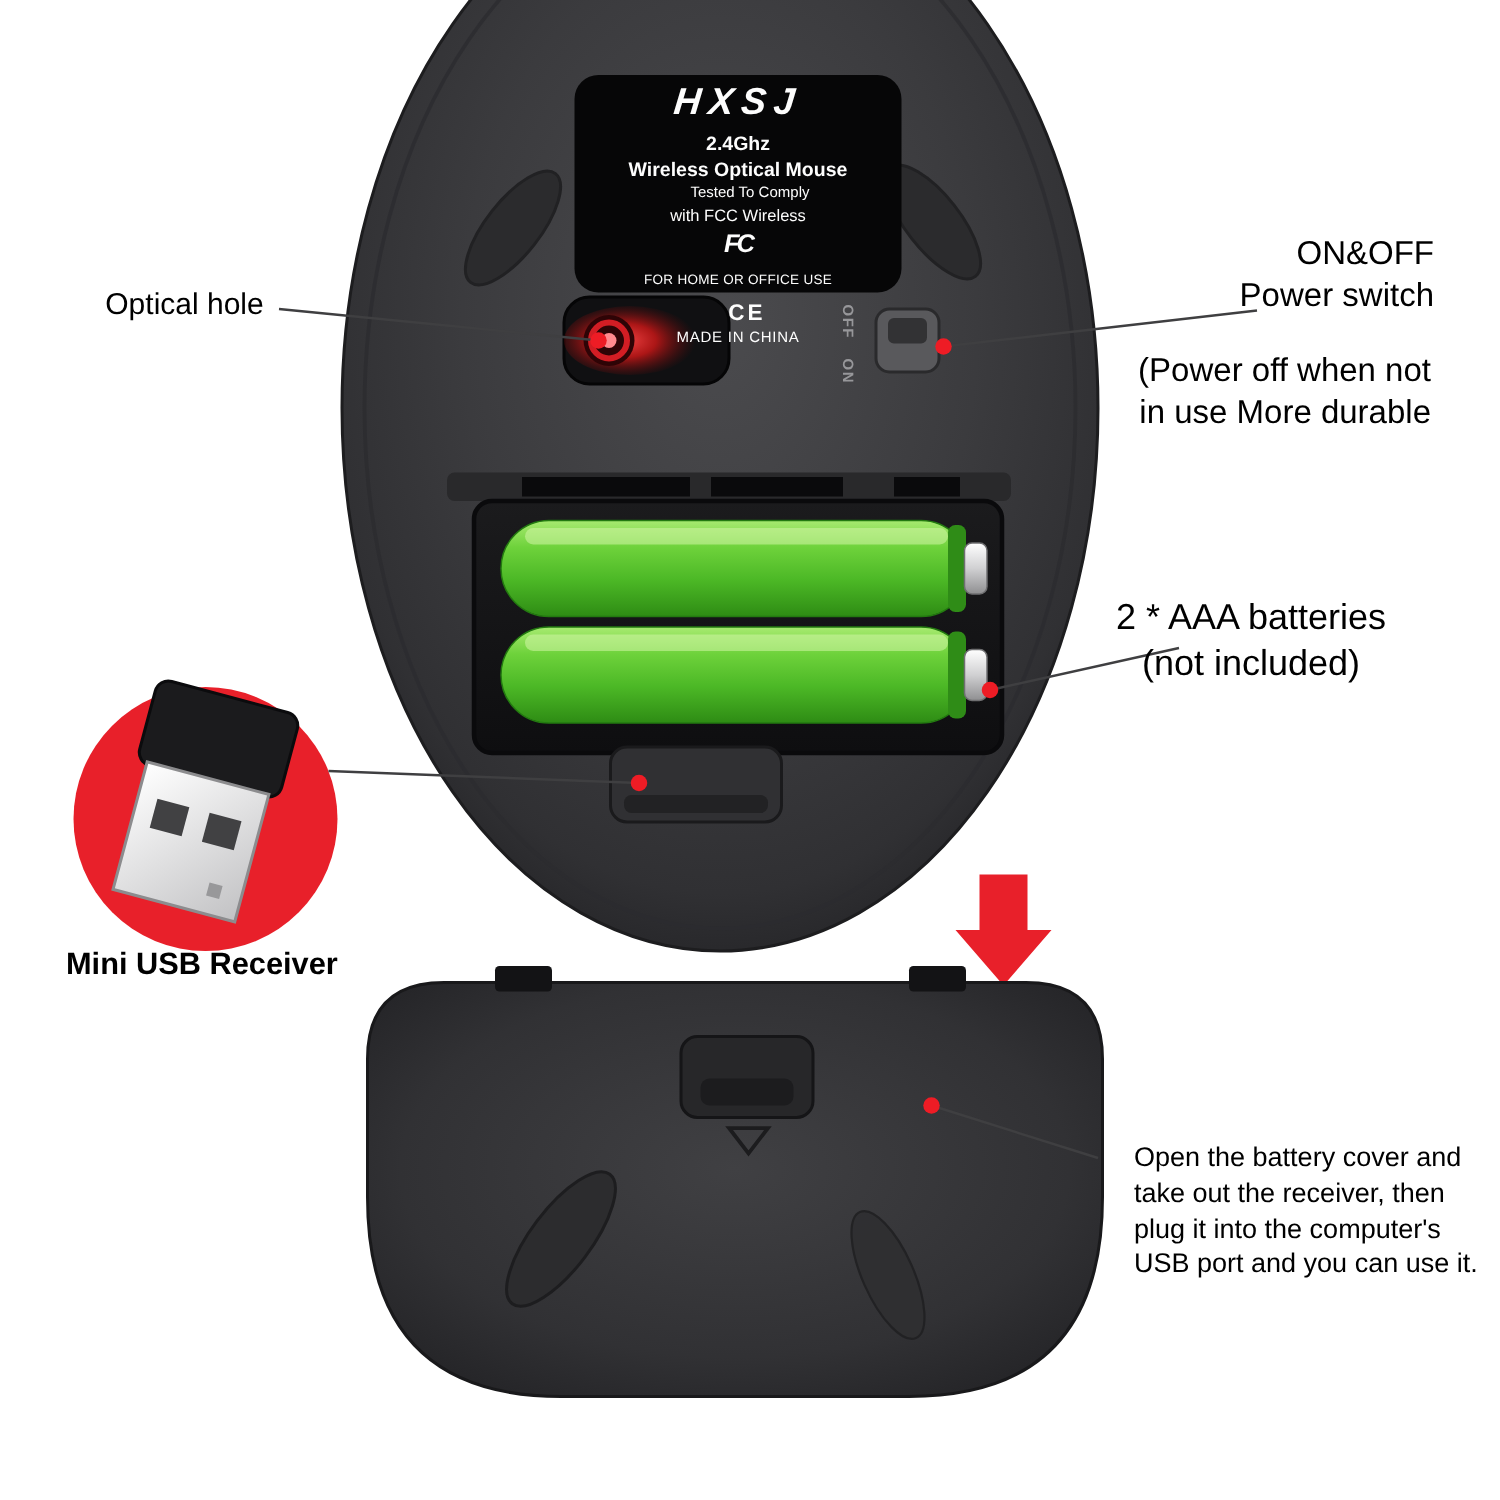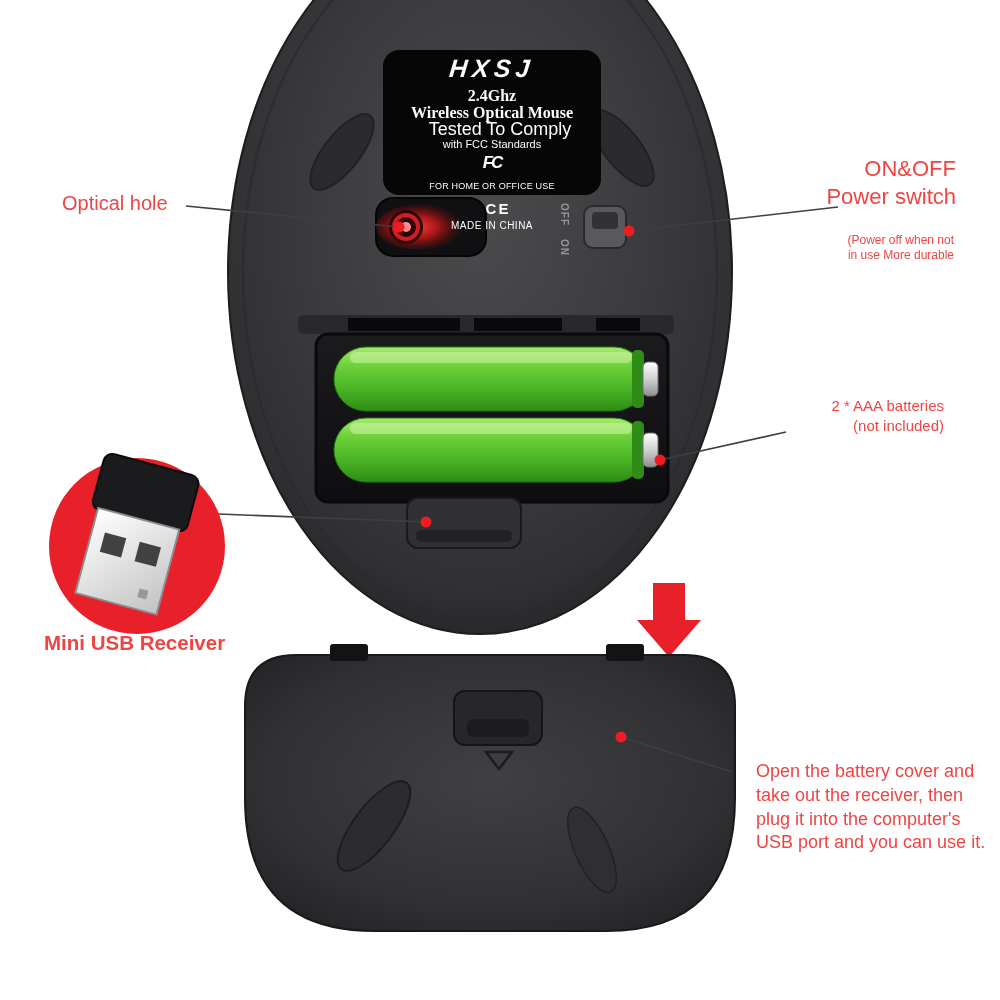--- a/index.html
+++ b/index.html
@@ -1,32 +1,32 @@
 <!DOCTYPE html>
 <html><head>
 <meta charset="utf-8">
 <style>
   * { margin:0; padding:0; box-sizing:border-box; }
   html,body { width:1000px; height:1000px; }
   body { background:#fff; font-family:"Liberation Sans", sans-serif; }
   .stage { position:relative; width:1000px; height:1000px; background:#ffffff; overflow:hidden; }
   .art { position:absolute; inset:0; }
 
-  .caption { position:absolute; color:#ef4444; }
-  .cap-optical { left:62px; top:192px; width:122px; font-size:20px; text-align:left; }
+  .caption { position:absolute; color:#000000; }
+  .cap-optical { left:62px; top:192px; width:122px; font-size:20px; text-align:center; }
   .cap-power-title { right:44px; top:155px; width:220px; text-align:right; font-size:22px; line-height:1.28; }
-  .cap-power-note { right:46px; top:233px; width:240px; text-align:right; font-size:12px; line-height:1.25; }
-  .cap-batteries { right:56px; top:396px; width:220px; text-align:right; font-size:15px; line-height:1.3; }
+  .cap-power-note { right:46px; top:233px; width:240px; text-align:right; font-size:22px; line-height:1.25; }
+  .cap-batteries { right:56px; top:396px; width:220px; text-align:center; font-size:24px; line-height:1.3; }
   .cap-usb { left:44px; top:631px; width:230px; font-size:20.5px;font-weight:bold; }
   .cap-instructions { left:756px; top:760px; width:235px; font-size:18px; line-height:1.32; }
 
   .mouse-label { position:absolute; left:383px; top:54px; width:218px; text-align:center; color:#fdfdfd; }
   .brand { font-size:25px; font-weight:bold; font-style:italic; letter-spacing:5px; transform:skewX(-6deg); margin-bottom:4px; }
-  .pl-b { font-size:16px; font-weight:bold; line-height:17px;font-family:Liberation Serif, serif; }
-  .pl-r { font-size:18px; line-height:16px;padding-left:16px; }
+  .pl-b { font-size:13px; font-weight:bold; line-height:17px; }
+  .pl-r { font-size:10px; line-height:16px;padding-left:16px; }
   .pl-s { font-size:11px; line-height:15px; }
   .pl-row { display:flex; align-items:center; justify-content:center; gap:7px; margin-top:3px; line-height:16px;flex-direction:column; }
   .fcc { font-size:17px; font-weight:bold; font-style:italic; letter-spacing:-2px; }
   .pl-usage { font-size:9px; letter-spacing:0.2px; }
   .ce { font-size:15px; letter-spacing:2px; font-weight:bold;margin-left:12px; }
   .pl-made { font-size:10px; margin-top:3px; letter-spacing:0.5px; }
 
   .switch-marking { position:absolute; left:559px; top:203px; writing-mode:vertical-rl; font-size:10px; font-weight:bold; color:#97979a; letter-spacing:1px; }
   .switch-marking span + span { margin-top:9px; }
 </style>
@@ -160,21 +160,21 @@
       <circle cx="426" cy="522" r="5.5"></circle>
       <circle cx="621" cy="737" r="5.5"></circle>
     </g>
   </svg>
 
   <div class="mouse-label">
     <div class="brand">HXSJ</div>
     <div class="pl-b">2.4Ghz</div>
     <div class="pl-b">Wireless Optical Mouse</div>
     <div class="pl-r">Tested To Comply</div>
-    <div class="pl-s">with FCC Standards</div>
+    <div class="pl-s">with FCC Wireless</div>
     <div class="pl-row">
       <span class="fcc">FC</span>
       <span class="pl-usage">FOR HOME OR OFFICE USE</span>
       <span class="ce">CE</span>
     </div>
     <div class="pl-made">MADE IN CHINA</div>
   </div>
 
   <div class="switch-marking">
     <span>OFF</span>

